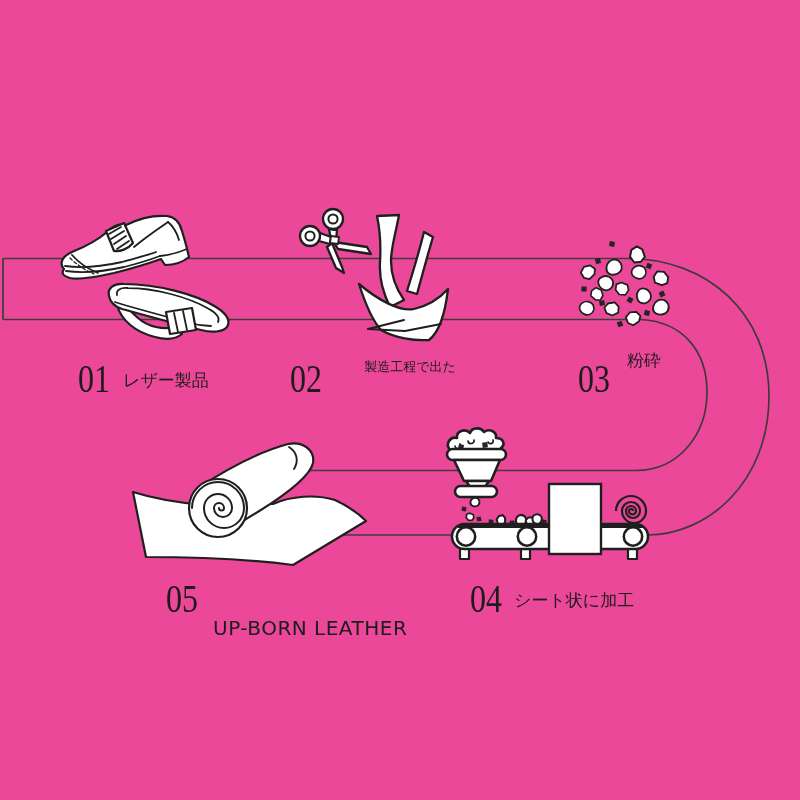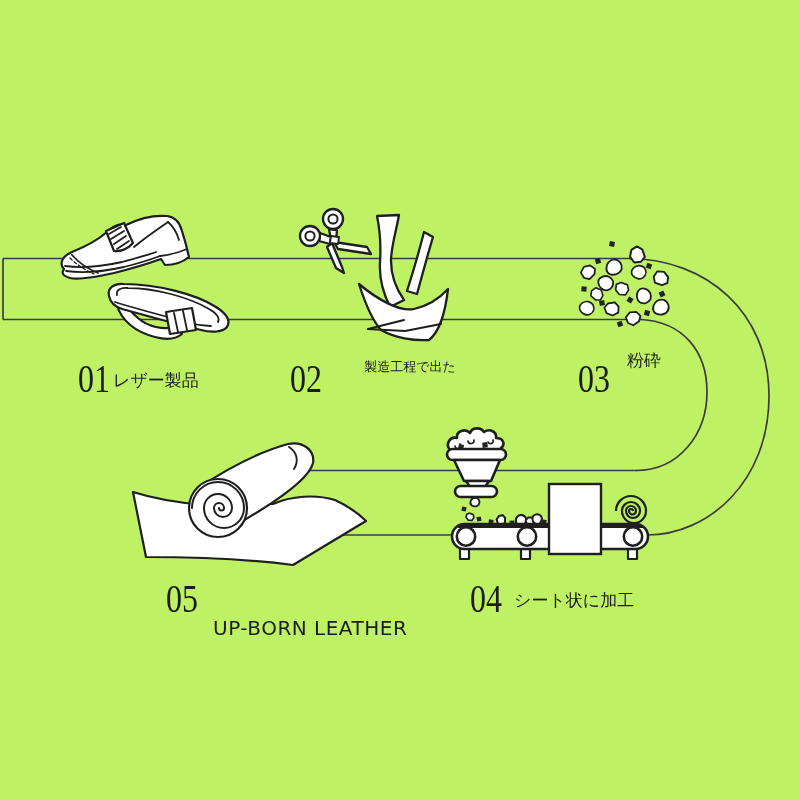--- a/index.html
+++ b/index.html
@@ -1,16 +1,16 @@
 <!DOCTYPE html>
 <html><head>
 <meta charset="utf-8">
 <style>
   html,body{margin:0;padding:0;background:#ffffff;}
-  .stage{position:relative;width:800px;height:800px;background:#bef264;overflow:hidden;
+  .stage{position:relative;width:800px;height:800px;background:#ec4899;overflow:hidden;
          font-family:"DejaVu Sans",sans-serif;}
   .stage svg{position:absolute;left:0;top:0;}
   .num{position:absolute;font-family:"Liberation Serif","DejaVu Serif",serif;
        font-size:41px;line-height:1;color:#1c1c1c;transform:scaleX(0.78);
        transform-origin:left top;white-space:nowrap;}
   .jp{position:absolute;font-family:"DejaVu Sans",sans-serif;font-size:17px;
       color:#1c1c1c;white-space:nowrap;}
   .jp2{position:absolute;font-family:Liberation Mono, monospace;font-size:13px;
        color:#1c1c1c;width:160px;text-align:center;line-height:25px;}
   .en{position:absolute;font-family:"DejaVu Sans",sans-serif;font-size:20px;
@@ -155,21 +155,21 @@
   <g stroke="#1f1f1f" fill="#ffffff" stroke-linejoin="round" stroke-linecap="round">
     <path stroke-width="2.2" d="M133,492 C155,499 180,503 205,505 L273,504 C291,496 315,494 335,500 C348,506 358,513 366,521 L293,565 C247,559 196,557 146,557 Z"></path>
     <path stroke-width="2.2" d="M198,488 C230,467 262,451 288,444 C303,441 315,450 313,463 C310,476 284,497 241,522 Z"></path>
     <path fill="none" stroke-width="1.9" d="M289,447 C297,452 299,461 294,469"></path>
     <circle cx="218" cy="508" r="29" stroke-width="2.2"></circle>
     <path fill="none" stroke-width="2" d="M192,508 A26,26 0 0 1 244,508 A20,20 0 0 1 204,508 A14,14 0 0 1 232,508 A9,9 0 0 1 214,508 A5,5 0 0 1 224,508 A2.5,2.5 0 0 1 219,508"></path>
   </g>
 </svg>
 
   <div class="num" style="left:78px;top:358px">01</div>
-  <div class="jp" style="left:113px;top:369px">レザー製品</div>
+  <div class="jp" style="left:123px;top:369px">レザー製品</div>
 
   <div class="num" style="left:290px;top:358px">02</div>
   <div class="jp2" style="left:330px;top:355px">
     <div>製造工程で出た</div>
   </div>
 
   <div class="num" style="left:578px;top:358px">03</div>
   <div class="jp" style="left:627px;top:349px">粉砕</div>
 
   <div class="num" style="left:470px;top:578px">04</div>

